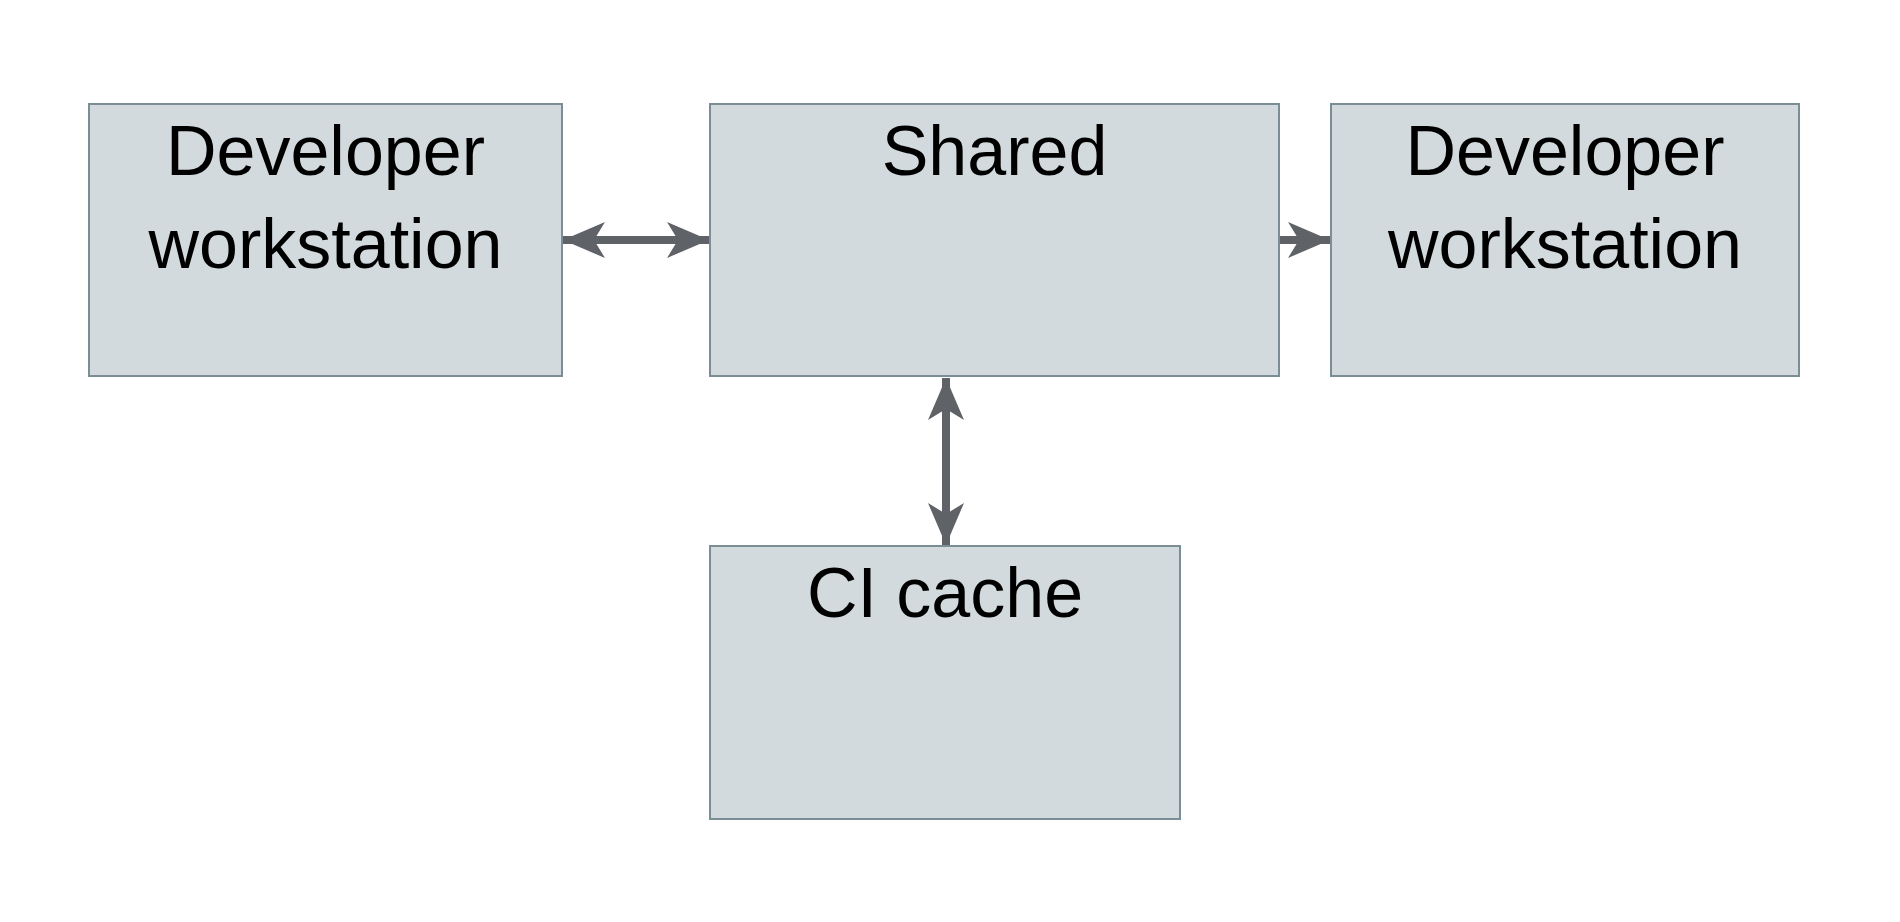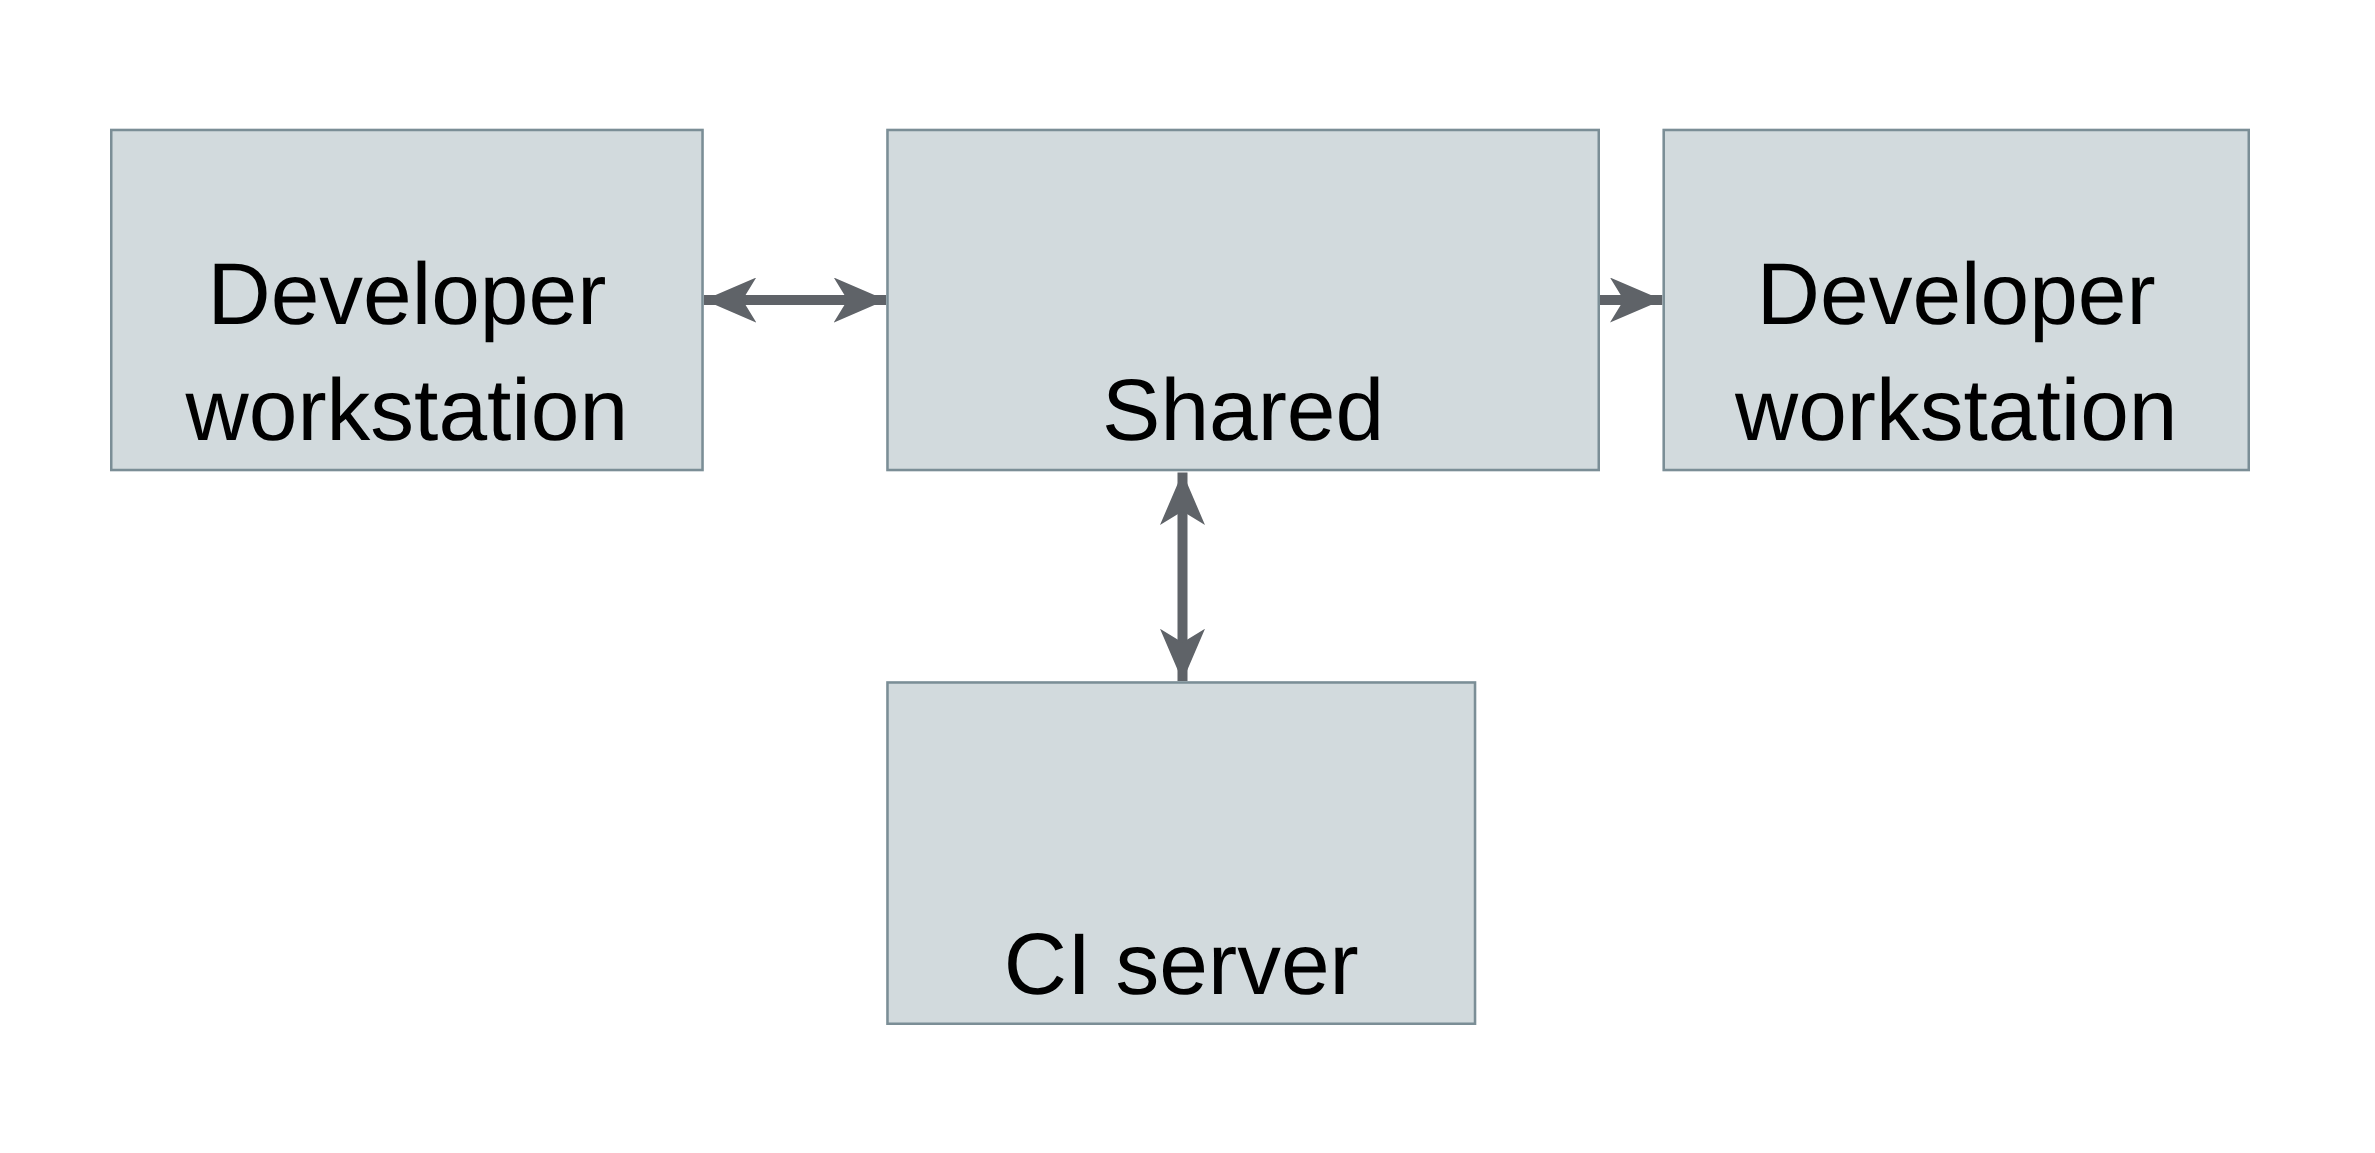--- a/index.html
+++ b/index.html
@@ -34,21 +34,21 @@
   .arrow-head {
     fill: var(--arrow);
   }
   .node {
     position: absolute;
     background: var(--box-fill);
     border: 2px solid var(--box-border);
     display: flex;
     flex-direction: column;
     align-items: center;
-    justify-content: flex-end;
+    justify-content: flex-start;
   }
   .node .label-line {
     display: block;
     font-size: 70px;
     line-height: 93px;
     color: var(--text);
     text-align: center;
     white-space: nowrap;
   }
   .node-dev-left   { left: 88px;   top: 103px; width: 475px; height: 274px; }
@@ -80,16 +80,16 @@
   <div class="node node-cache">
     <span class="label-line">Shared</span>
   </div>
 
   <div class="node node-dev-right">
     <span class="label-line">Developer</span>
     <span class="label-line">workstation</span>
   </div>
 
   <div class="node node-ci">
-    <span class="label-line">CI server</span>
+    <span class="label-line">CI cache</span>
   </div>
 
 </div>
 
 </body></html>

